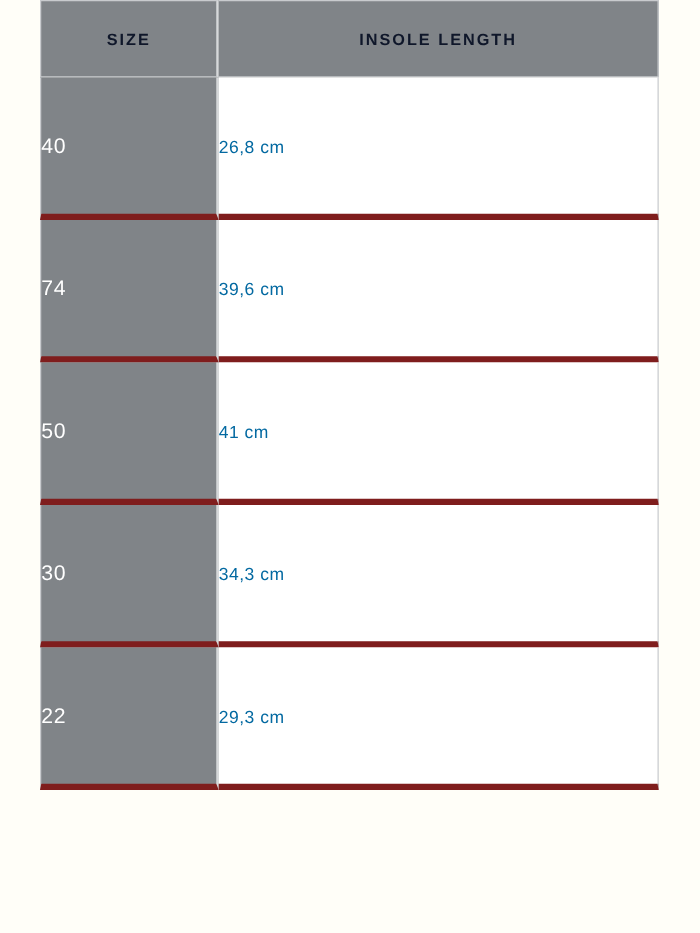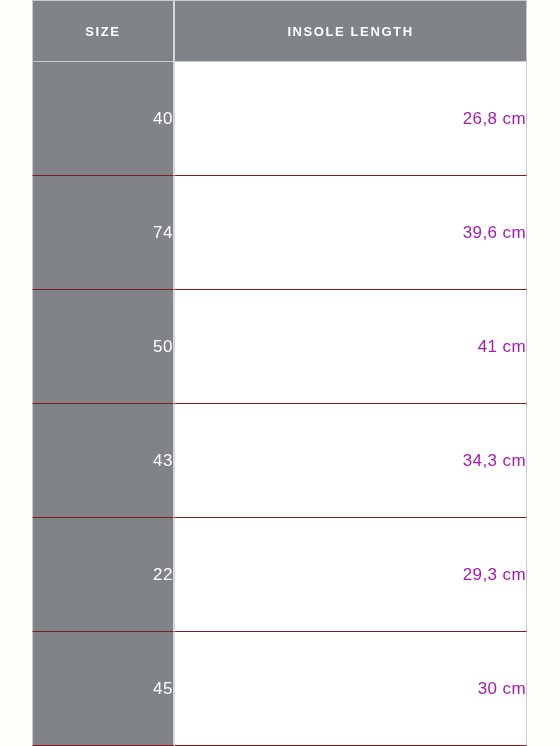--- a/index.html
+++ b/index.html
@@ -34,21 +34,21 @@
     table-layout: fixed;
   }
 
   .size-table col.col-size   { width: 143px; }
   .size-table col.col-value  { width: 352px; }
 
   
   .size-table thead th {
     height: 62px;
     background: #808488;
-    color: #ffffff;
+    color: #0f172a;
     font-size: 13px;
     font-weight: bold;
     letter-spacing: 1.6px;
     text-transform: uppercase;
     text-align: center;
     vertical-align: middle;
     padding: 0;
     box-sizing: border-box;
     border-top: 1px solid #c9cbce;
     border-bottom: 1px solid #c9cbce;
@@ -58,39 +58,39 @@
     border-left: 1px solid #c9cbce;
     border-right: 2px solid #d6d8da;
   }
 
   
   .size-table tbody td {
     height: 114px;
     padding: 0;
     box-sizing: border-box;
     vertical-align: middle;
-    text-align: right;
-    border-bottom: 1px solid #7f1d1d;
+    text-align: left;
+    border-bottom: 5px solid #7f1d1d;
     border-right: 1px solid #c9cbce;
   }
 
   .size-table tbody td.cell-size {
     background: #808488;
     color: #ffffff;
     font-size: 17px;
     font-weight: normal;
     letter-spacing: 0.6px;
     border-left: 1px solid #c9cbce;
     border-right: 2px solid #d6d8da;
   }
 
   .size-table tbody td.cell-value {
     background: #ffffff;
-    color: #a21caf;
-    font-size: 17px;
+    color: #0369a1;
+    font-size: 14px;
     font-weight: normal;
     letter-spacing: 0.4px;
   }
 
   
   .cell-text {
     display: block;
     line-height: 1;
   }
 </style>
@@ -140,41 +140,33 @@
         <td class="cell-size">
           <span class="cell-text">50</span>
         </td>
         <td class="cell-value">
           <span class="cell-text">41 cm</span>
         </td>
       </tr>
 
       <tr>
         <td class="cell-size">
-          <span class="cell-text">43</span>
+          <span class="cell-text">30</span>
         </td>
         <td class="cell-value">
           <span class="cell-text">34,3 cm</span>
         </td>
       </tr>
 
       <tr>
         <td class="cell-size">
           <span class="cell-text">22</span>
         </td>
         <td class="cell-value">
           <span class="cell-text">29,3 cm</span>
         </td>
       </tr>
 
-      <tr>
-        <td class="cell-size">
-          <span class="cell-text">45</span>
-        </td>
-        <td class="cell-value">
-          <span class="cell-text">30 cm</span>
-        </td>
-      </tr>
 
     </tbody>
   </table>
 
 </div>
 
 </body></html>

